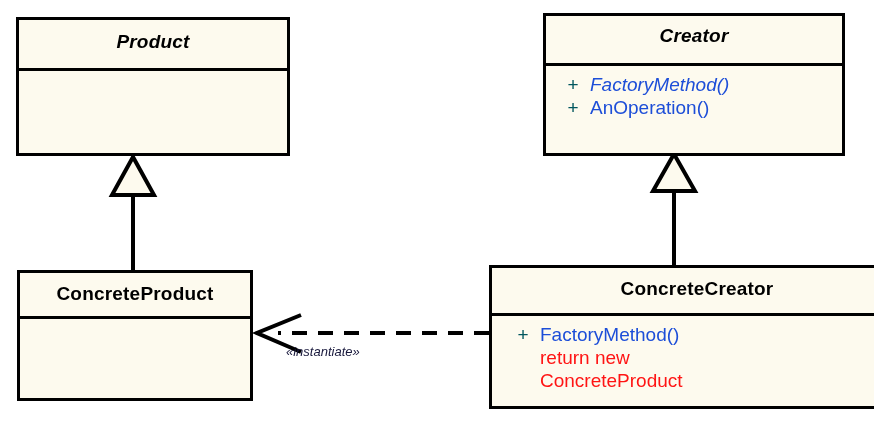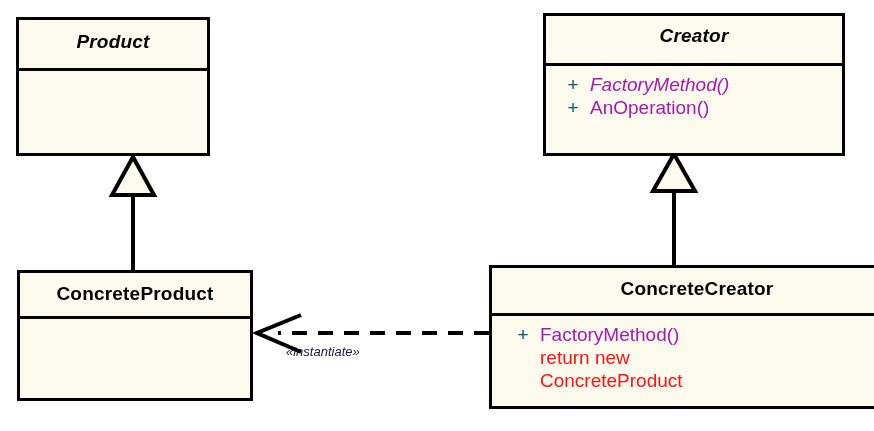--- a/index.html
+++ b/index.html
@@ -61,32 +61,32 @@
     white-space: nowrap;
   }
   .member-vis {
     color: #00565e;
     font-weight: normal;
     width: 34px;
     text-align: center;
     flex: none;
   }
   .member-name {
-    color: #a21caf;
+    color: #1d4ed8;
   }
   .member-name.abstract {
     font-style: italic;
   }
   .member-note {
     color: #ff1414;
   }
 
   
   #class-product {
-    left: 16px; top: 17px; width: 194px; height: 139px;
+    left: 16px; top: 17px; width: 274px; height: 139px;
   }
   #class-product .class-title { margin-top: 11px; }
   #class-product .class-divider { top: 48px; }
 
   
   #class-creator {
     left: 543px; top: 13px; width: 302px; height: 143px;
   }
   #class-creator .class-title { margin-top: 9px; }
   #class-creator .class-divider { top: 47px; }

